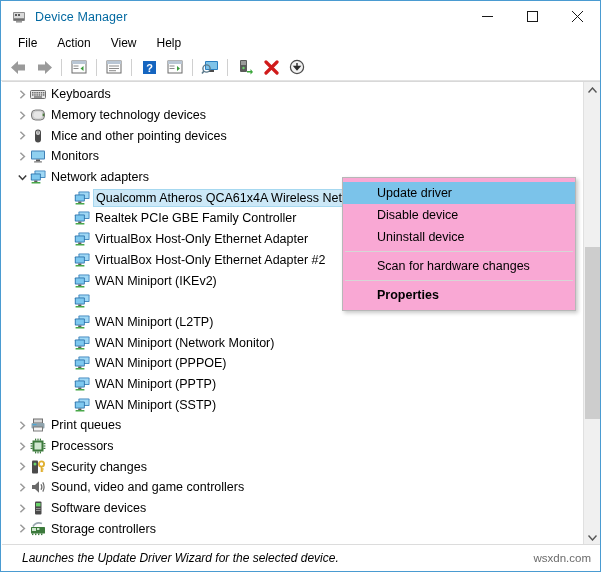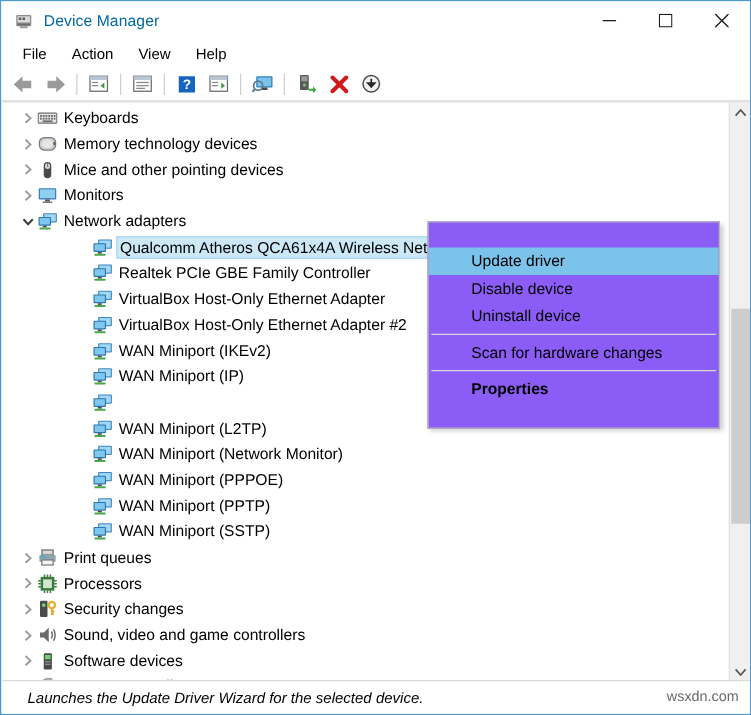--- a/index.html
+++ b/index.html
@@ -176,24 +176,24 @@
     height: 172px;
     background: #cdcdcd;
   }
 
   
   .ctxmenu {
     position: absolute;
     left: 341px;
     top: 176px;
     width: 232px;
-    background: #8b5cf6;
+    background: #f9a8d4;
     border: 1px solid #b7b7b7;
     box-shadow: 2px 2px 4px rgba(0,0,0,0.22);
-    padding: 20px 0;
+    padding: 4px 0;
     z-index: 30;
   }
   .ctxitem {
     height: 22px;
     display: flex;
     align-items: center;
     padding-left: 34px;
     font-size: 12.5px;
     color: #000;
   }
@@ -519,34 +519,20 @@
           <span class="ico">
             <svg width="16" height="16" viewBox="0 0 16 16">
               <rect x="4.5" y="1.5" width="11" height="7.5" rx="0.8" fill="#3f86bd"></rect>
               <rect x="5.4" y="2.4" width="9.2" height="5.7" fill="#9fd8f5"></rect>
               <rect x="0.8" y="4.5" width="10" height="7" rx="0.8" fill="#2e74ad"></rect>
               <rect x="1.7" y="5.4" width="8.2" height="5.2" fill="#7ec8ef"></rect>
               <rect x="4.2" y="11.6" width="3.2" height="1.3" fill="#4a4a4a"></rect>
               <rect x="1.5" y="13" width="9" height="1.6" rx="0.6" fill="#49a849"></rect>
             </svg>
           </span>
-          <span class="label">WAN Miniport (IP)</span>
-        </div>
-        <div class="row indent2">
-          <span class="chev"></span>
-          <span class="ico">
-            <svg width="16" height="16" viewBox="0 0 16 16">
-              <rect x="4.5" y="1.5" width="11" height="7.5" rx="0.8" fill="#3f86bd"></rect>
-              <rect x="5.4" y="2.4" width="9.2" height="5.7" fill="#9fd8f5"></rect>
-              <rect x="0.8" y="4.5" width="10" height="7" rx="0.8" fill="#2e74ad"></rect>
-              <rect x="1.7" y="5.4" width="8.2" height="5.2" fill="#7ec8ef"></rect>
-              <rect x="4.2" y="11.6" width="3.2" height="1.3" fill="#4a4a4a"></rect>
-              <rect x="1.5" y="13" width="9" height="1.6" rx="0.6" fill="#49a849"></rect>
-            </svg>
-          </span>
         </div>
         <div class="row indent2">
           <span class="chev"></span>
           <span class="ico">
             <svg width="16" height="16" viewBox="0 0 16 16">
               <rect x="4.5" y="1.5" width="11" height="7.5" rx="0.8" fill="#3f86bd"></rect>
               <rect x="5.4" y="2.4" width="9.2" height="5.7" fill="#9fd8f5"></rect>
               <rect x="0.8" y="4.5" width="10" height="7" rx="0.8" fill="#2e74ad"></rect>
               <rect x="1.7" y="5.4" width="8.2" height="5.2" fill="#7ec8ef"></rect>
               <rect x="4.2" y="11.6" width="3.2" height="1.3" fill="#4a4a4a"></rect>

